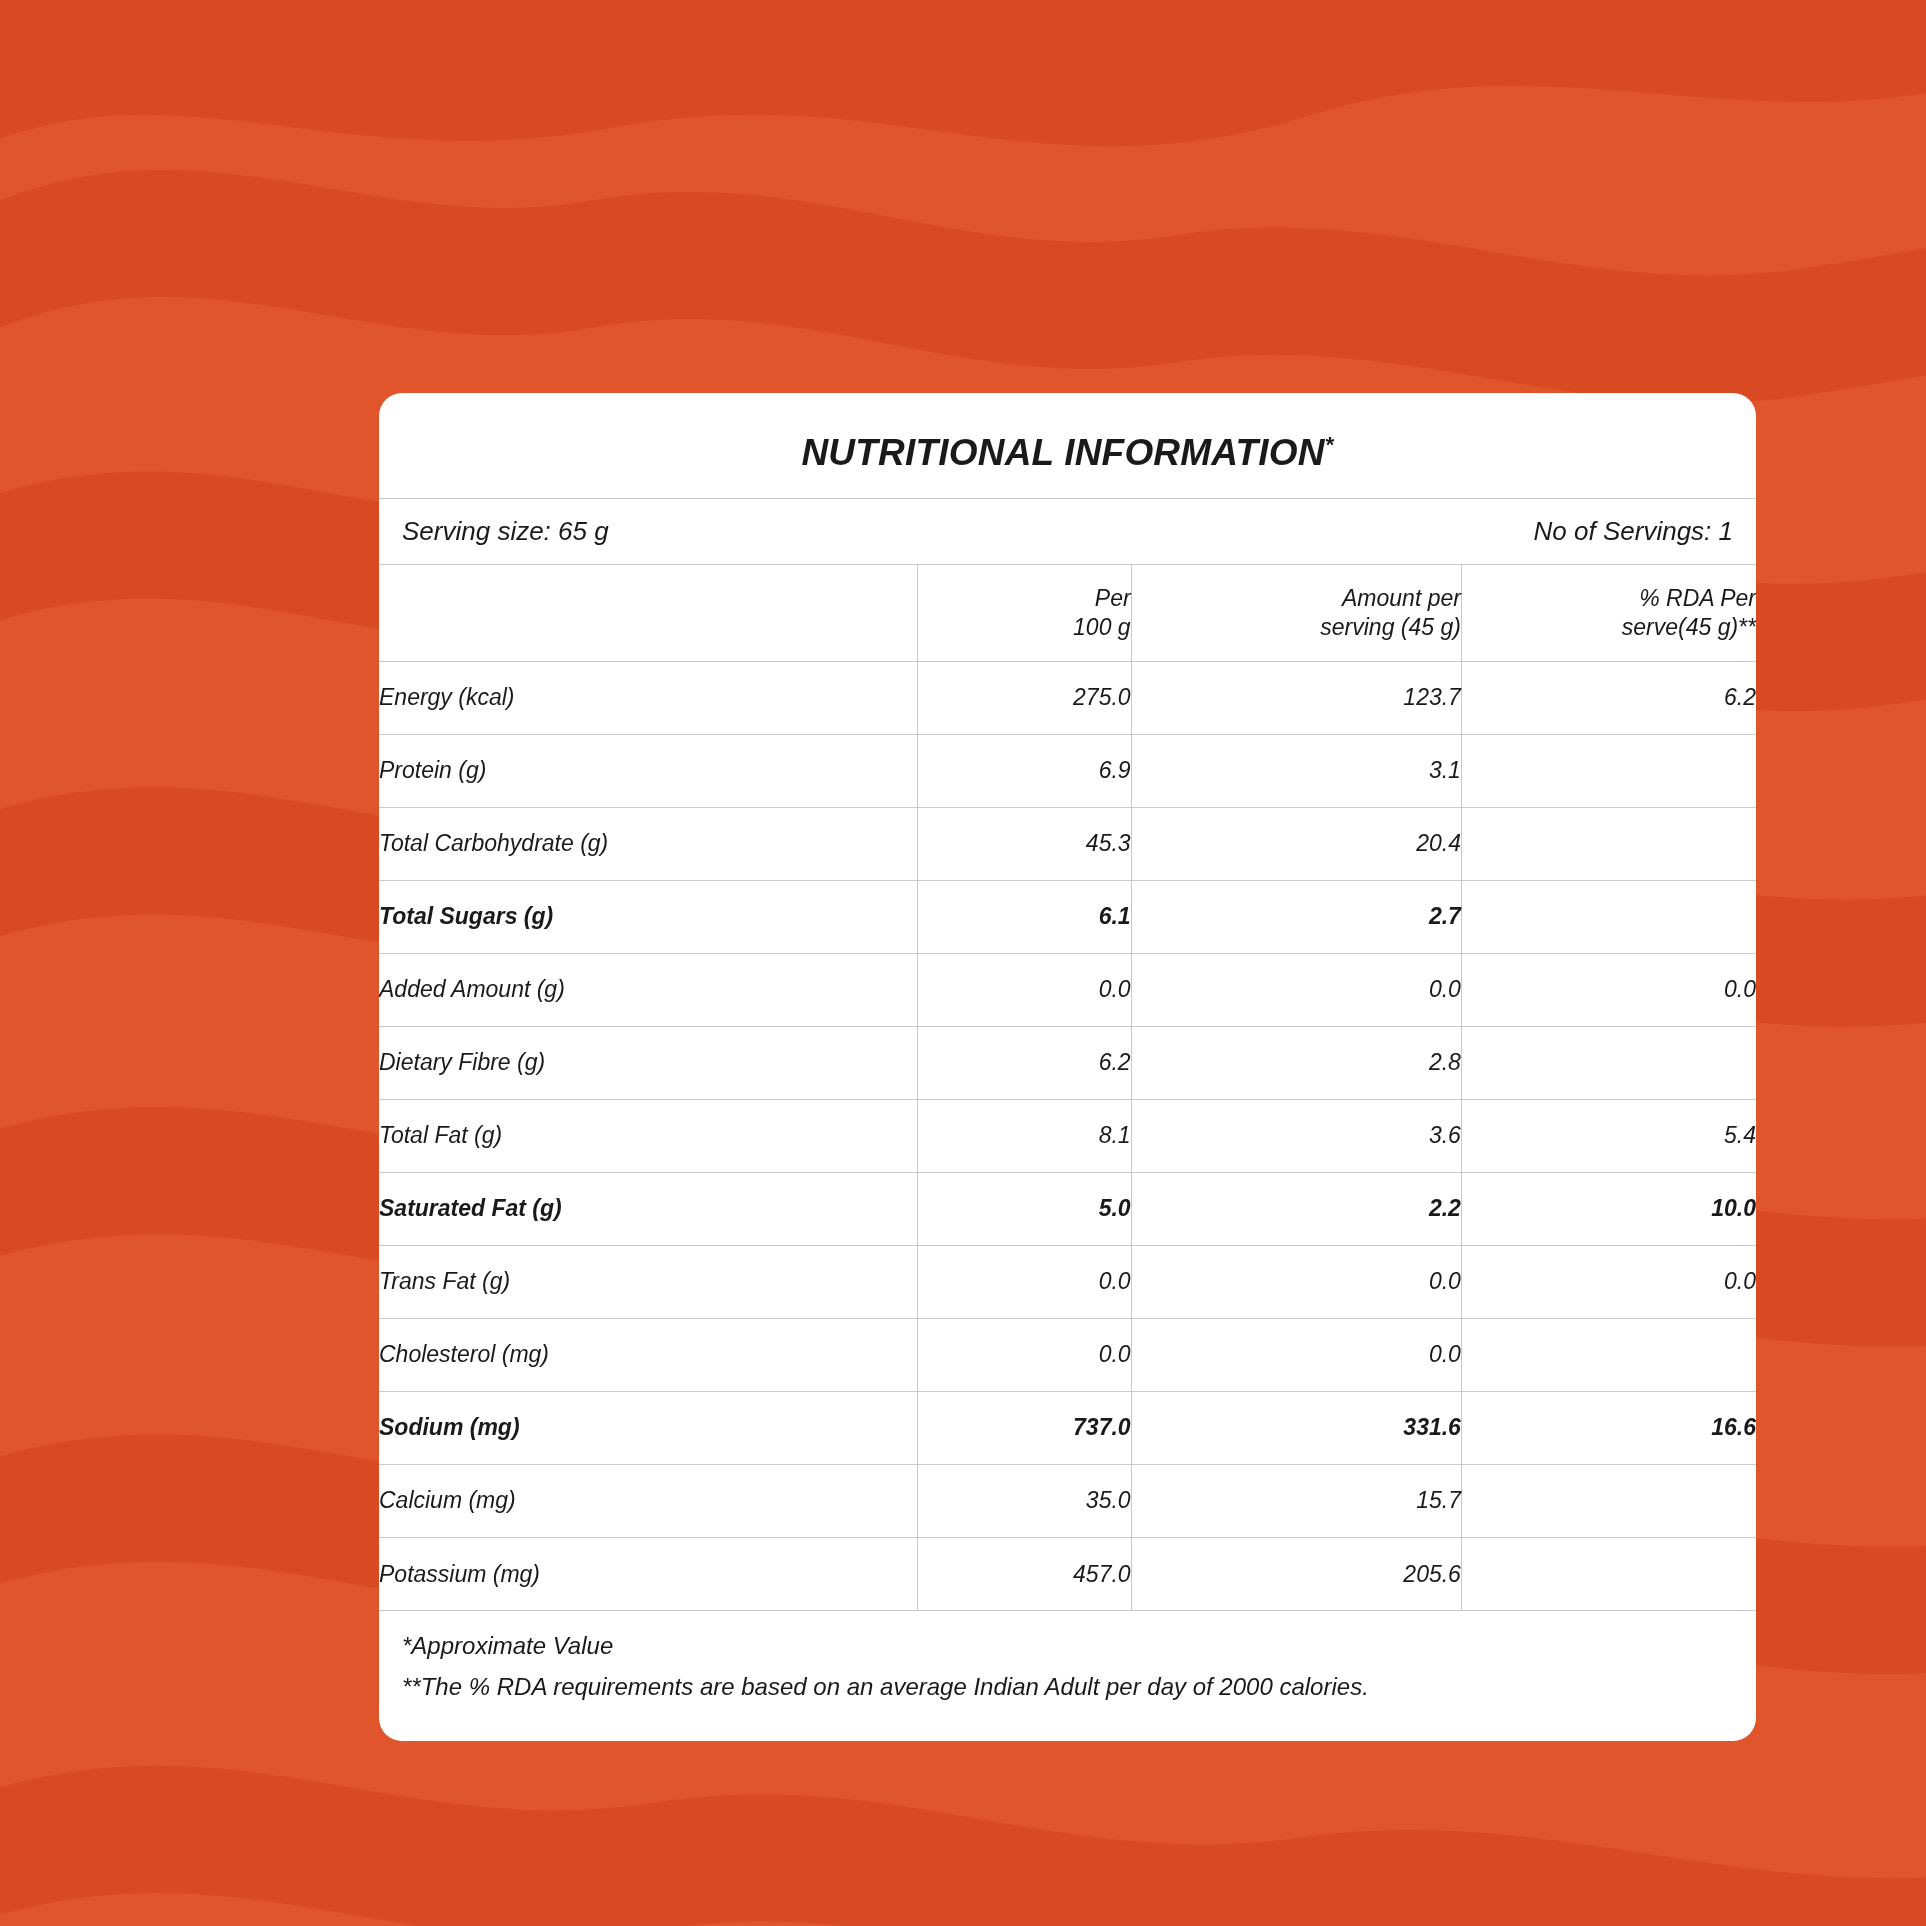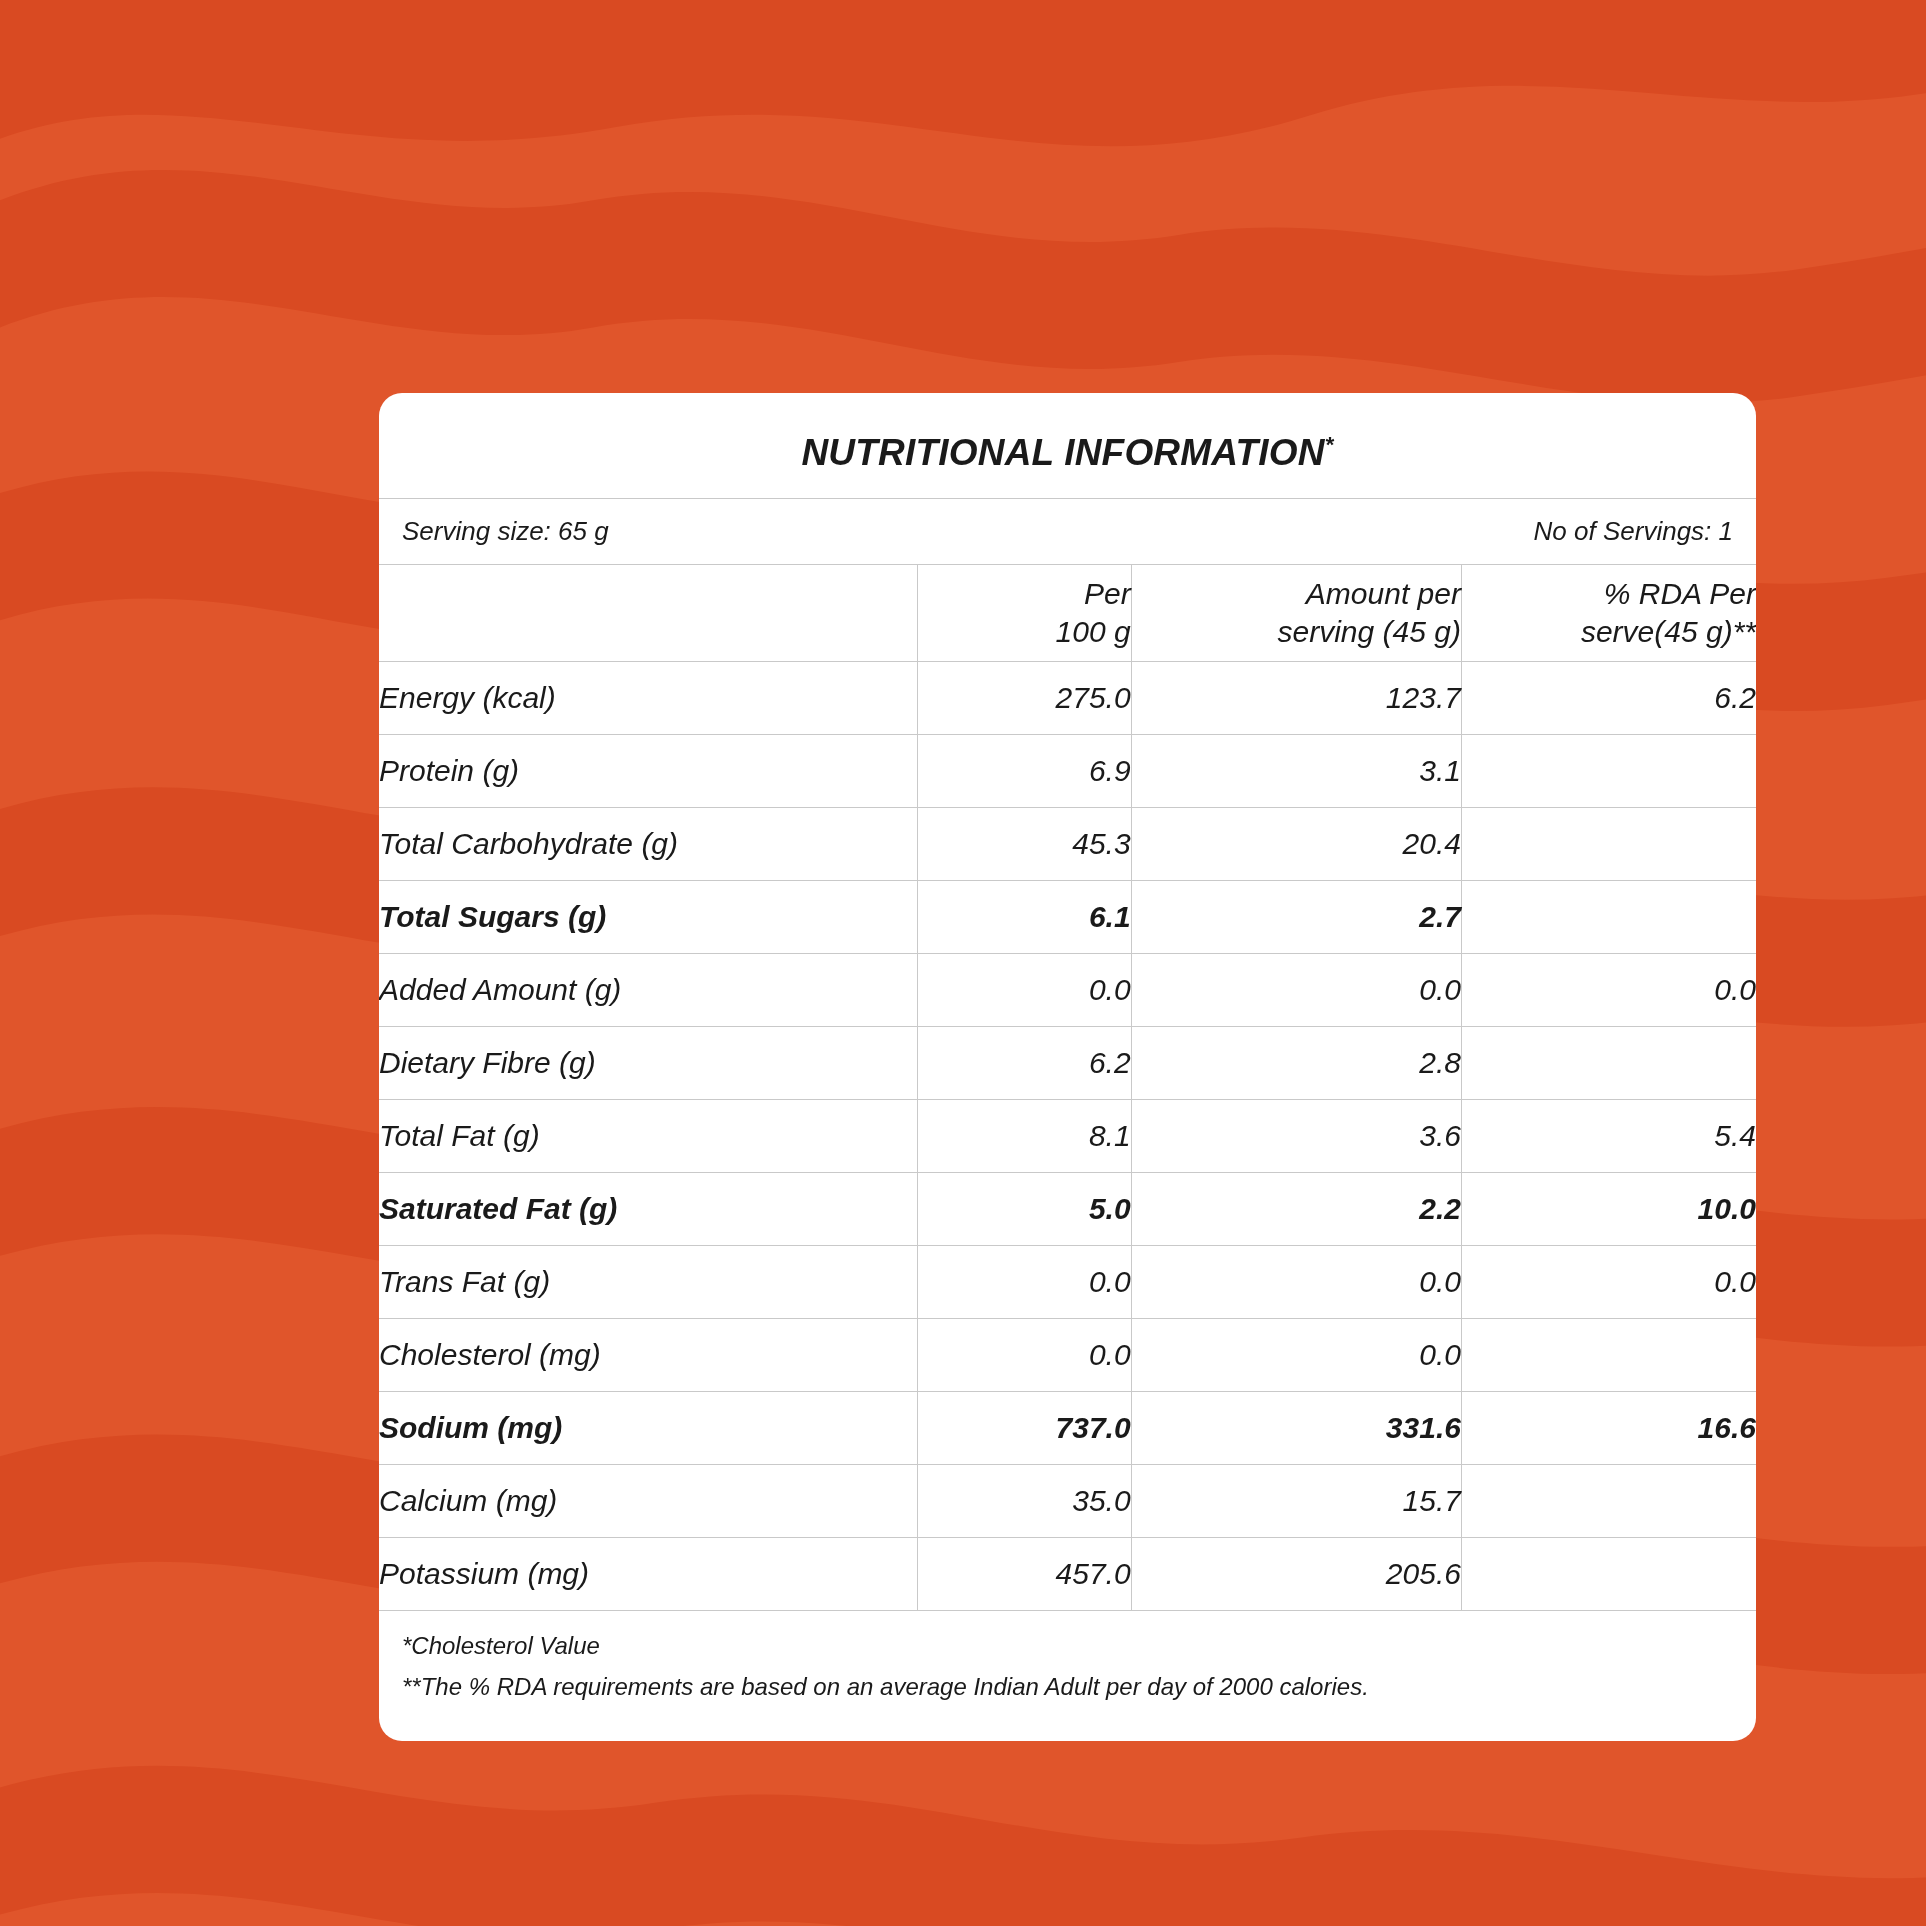--- a/index.html
+++ b/index.html
@@ -60,21 +60,21 @@
     border-top: 1.2px solid #C9C9C9;
     border-bottom: 1.2px solid #C9C9C9;
     padding: 17px 23px 17.7px 23px;
     font-size: 26px;
     color: #1A1A1A;
   }
 
   table.nutri {
     width: 100%;
     border-collapse: collapse;
-    font-size: 30px;
+    font-size: 23px;
     color: #1A1A1A;
   }
   table.nutri td, table.nutri th {
     border-right: 1.2px solid #C9C9C9;
     border-bottom: 1.2px solid #C9C9C9;
     padding: 0;
     vertical-align: middle;
   }
   table.nutri tr td:last-child,
   table.nutri tr th:last-child {
@@ -244,18 +244,18 @@
         <tr>
           <td class="name col-name">Potassium (mg)</td>
           <td class="num col-per100">457.0</td>
           <td class="num col-serve">205.6</td>
           <td class="num col-rda"></td>
         </tr>
       </tbody>
   </table>
 
   <div class="footnotes">
-    <div class="fn1">*Cholesterol Value</div>
+    <div class="fn1">*Approximate Value</div>
     <div class="fn2">**The % RDA requirements are based on an average Indian Adult per day of 2000 calories.</div>
   </div>
 
 </div>
 
 
 </body></html>

